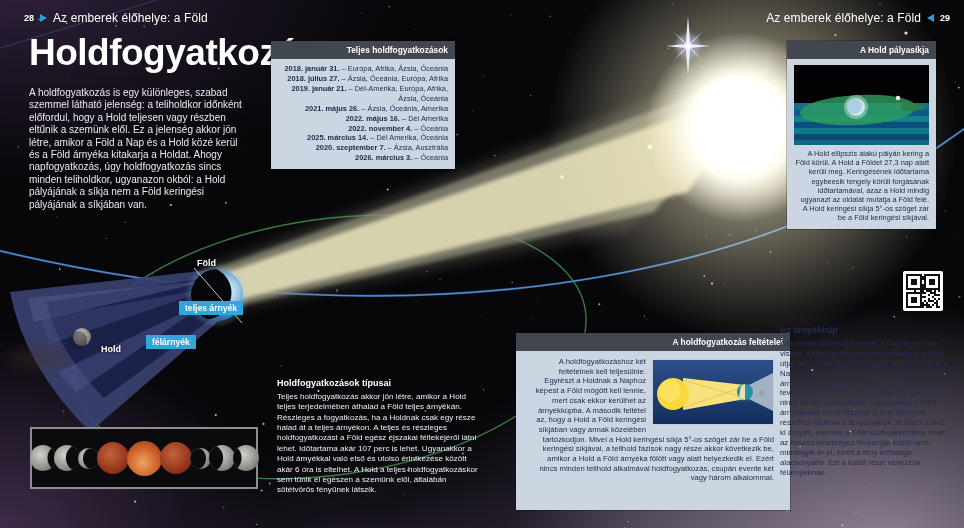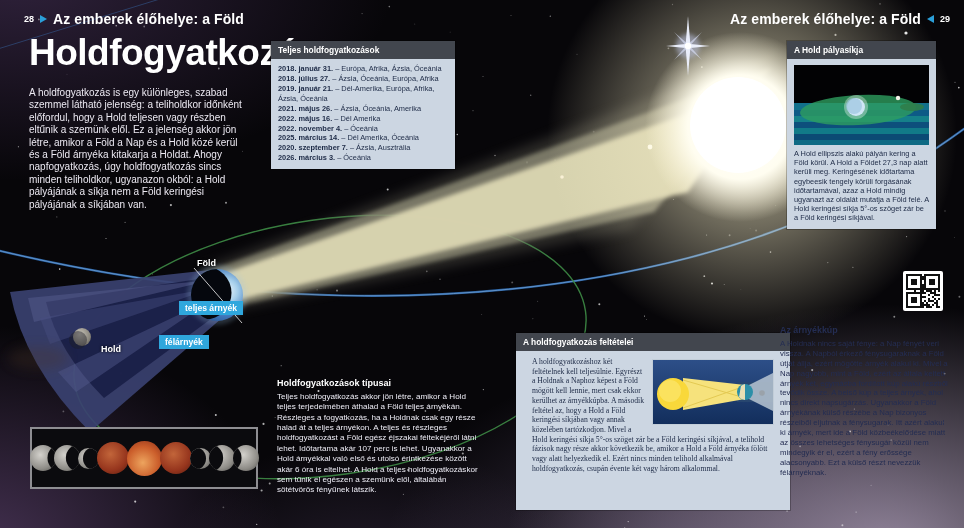--- a/index.html
+++ b/index.html
@@ -10,38 +10,38 @@
       radial-gradient(ellipse 560px 360px at 92% 104%, rgba(158,144,168,.9), rgba(158,144,168,0) 68%),
       radial-gradient(ellipse 420px 300px at 70% 108%, rgba(110,92,128,.55), rgba(110,92,128,0) 70%),
       radial-gradient(ellipse 430px 320px at -2% 104%, rgba(118,84,140,.55), rgba(118,84,140,0) 70%),
       radial-gradient(ellipse 520px 280px at 2% -4%, rgba(86,60,108,.5), rgba(86,60,108,0) 72%),
       radial-gradient(ellipse 300px 220px at 38% 112%, rgba(96,76,116,.35), rgba(96,76,116,0) 70%),
       #070609;
   }
   
   .running-head{position:absolute;top:11px;display:flex;align-items:center;gap:6px;color:#fff;}
   .running-head .pnum{font-size:9px;font-weight:bold;}
-  .running-head .htitle{font-size:14px;font-weight:bold;letter-spacing:.1px;}
+  .running-head .htitle{font-size:12px;font-weight:normal;letter-spacing:.1px;}
   .tri-r{width:0;height:0;border-left:7px solid #2b9fd9;border-top:4.5px solid transparent;border-bottom:4.5px solid transparent;}
   .tri-l{width:0;height:0;border-right:7px solid #2b9fd9;border-top:4.5px solid transparent;border-bottom:4.5px solid transparent;}
   
   .article-title{position:absolute;left:29px;top:32px;font-size:37px;font-weight:bold;color:#fff;letter-spacing:-.5px;}
   .article-intro{position:absolute;left:29px;top:87px;width:219px;font-size:10px;line-height:1.24;color:#ece9f2;}
   
-  .info-box{position:absolute;background:#ccd6e2;box-shadow:0 0 0 1px rgba(0,0,0,.25);}
+  .info-box{position:absolute;background:#ccd6e2;box-shadow:0 0 0 1px rgba(0,0,0,.25);text-align:right;}
   .box-header{background:#42464e;color:#fff;font-weight:bold;font-size:8.4px;padding:4px 7px;}
   .box-body{color:#1c2945;}
   .eclipse-box{left:271px;top:41px;width:184px;}
   .eclipse-list{padding:5px 7px 6px;font-size:7.4px;line-height:1.34;}
   .eclipse-row .date{font-weight:bold;}
   .orbit-box{left:787px;top:41px;width:149px;}
   .orbit-img{margin:6px 7px 4px;height:80px;position:relative;background:#000;}
   .orbit-caption{padding:0 7px 7px;font-size:7.4px;line-height:1.24;}
   .cond-box{left:516px;top:333px;width:274px;height:177px;box-sizing:border-box;}
-  .cond-body{padding:6px 16px;font-size:7.7px;line-height:1.26;font-family:Liberation Serif, serif;}
+  .cond-body{padding:6px 16px;font-size:7.7px;line-height:1.26;}
   .cond-inset{float:right;width:122px;height:66px;margin:2px 0 5px 6px;border:1px solid #c2cdd8;
     background:linear-gradient(#2d4f88,#122e5c);position:relative;box-sizing:border-box;}
   
   .shadow-section{position:absolute;left:780px;top:325px;width:172px;color:#242d52;}
   .shadow-section h3{margin:0 0 4px;font-size:8.9px;}
   .shadow-section p{margin:0;font-size:7.8px;line-height:1.27;}
   .types-section{position:absolute;left:277px;top:378px;width:201px;color:#eeedf6;}
   .types-section h3{margin:0 0 4px;font-size:9px;color:#fff;}
   .types-section p{margin:0;font-size:8.1px;line-height:1.28;}
   
@@ -467,21 +467,21 @@
   </div>
 
   <div class="types-section">
     <h3>Holdfogyatkozások típusai</h3>
     <p>Teljes holdfogyatkozás akkor jön létre, amikor a Hold teljes terjedelmében áthalad a Föld teljes árnyékán. Részleges a fogyatkozás, ha a Holdnak csak egy része halad át a teljes árnyékon. A teljes és részleges holdfogyatkozást a Föld egész éjszakai féltekéjéről látni lehet. Időtartama akár 107 perc is lehet. Ugyanakkor a Hold árnyékkal való első és utolsó érintkezése között akár 6 óra is eltelhet. A Hold a teljes holdfogyatkozáskor sem tűnik el egészen a szemünk elől, általában sötétvörös fényűnek látszik.</p>
   </div>
 
   <div class="diag-label" style="left:197px;top:258px;">Föld</div>
   <div class="diag-label" style="left:68px;top:344px;margin-left:33px;">Hold</div>
   <div class="badge" style="left:145px;top:301px;">teljes árnyék</div>
-  <div class="badge" style="left:125px;top:335px;">félárnyék</div>
+  <div class="badge" style="left:112px;top:335px;">félárnyék</div>
 
   <div class="phase-strip">
     <div class="moon grey m1"></div>
     <div class="moon grey m2"></div>
     <div class="moon grey m3"></div>
     <div class="moon red full m4"></div>
     <div class="moon red-bright full m5"></div>
     <div class="moon red full m6"></div>
     <div class="moon grey m7"></div>
     <div class="moon grey m8"></div>

